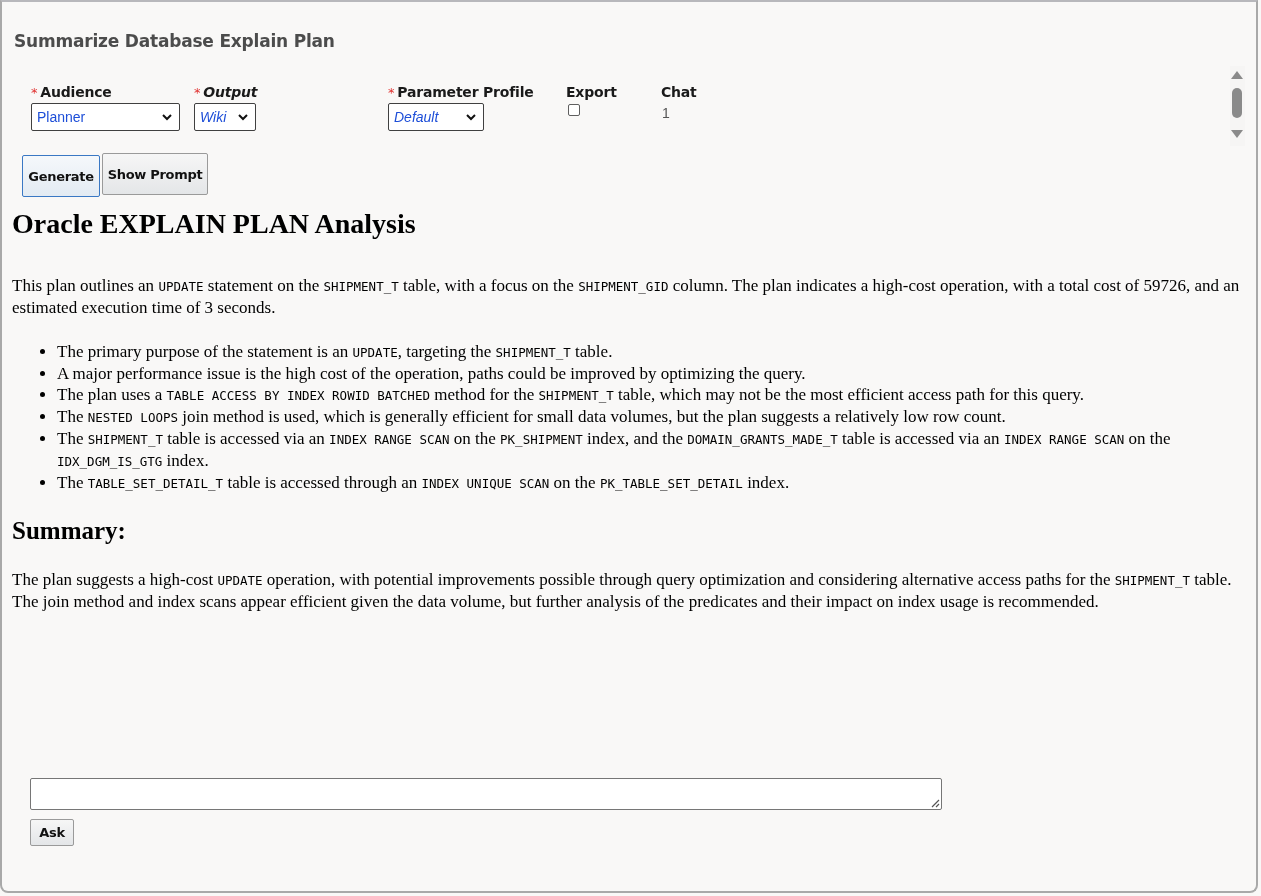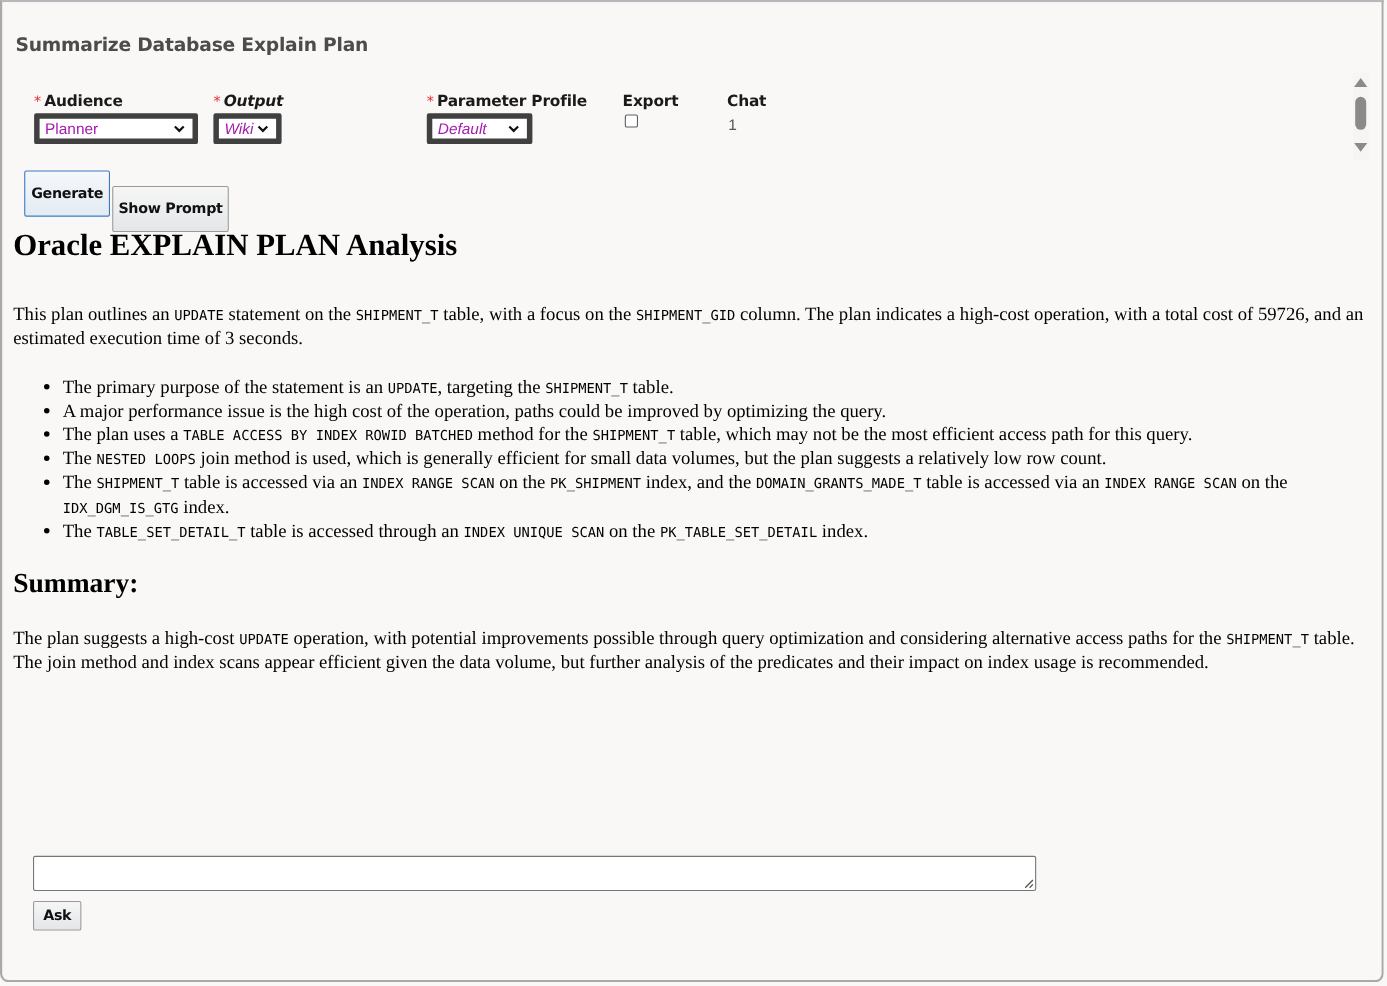--- a/index.html
+++ b/index.html
@@ -23,23 +23,23 @@
   }
   .field { position: absolute; top: 83px; }
   .field-label {
     font-family: "DejaVu Sans", sans-serif; font-size: 14px; font-weight: bold;
     color: #1a1a1a; white-space: nowrap; height: 18px; line-height: 18px;
     letter-spacing: -0.2px;
   }
   .req { color: #e0312f; font-weight: normal; font-size: 13px; margin-right: 3px; }
   .select {
     margin-top: 2px; height: 28px; box-sizing: border-box;
-    border: 5px solid #404040; background: #fff; border-radius: 2px;
+    border: 1px solid #404040; background: #fff; border-radius: 2px;
     display: flex; align-items: center; justify-content: space-between;
-    padding: 0 6px 0 5px; font-size: 14px; color: #a21caf;
+    padding: 0 6px 0 5px; font-size: 14px; color: #1d4ed8;
   }
   .chev { width: 12px; height: 12px; }
   .checkbox {
     margin-top: 3px; width: 12px; height: 12px; border: 1px solid #5f5f5f;
     border-radius: 2px; background: #fff; box-sizing: border-box;
   }
   .chat-val { margin-top: 4px; font-size: 14px; color: #555; padding-left: 1px; }
 
   .scroller { position: absolute; left: 1230px; top: 66px; width: 15px; height: 80px; background: #f6f5f4; }
   .scroller .up { position: absolute; left: 1px; top: 5px; width: 0; height: 0;
@@ -119,21 +119,21 @@
   <div class="chat-val">1</div>
 </div>
 
 <div class="scroller">
   <div class="up"></div>
   <div class="thumb"></div>
   <div class="down"></div>
 </div>
 
 <div class="btn primary" style="left:22px; top:155px; width:78px;">Generate</div>
-<div class="btn" style="left:102px; top:169px; width:106px;">Show Prompt</div>
+<div class="btn" style="left:102px; top:153px; width:106px;">Show Prompt</div>
 
 <div class="content">
   <h1>Oracle EXPLAIN PLAN Analysis</h1>
   <p style="margin-top:31px;"><span>This plan outlines an </span><code>UPDATE</code><span> statement on the </span><code>SHIPMENT_T</code><span> table, with a focus on the </span><code>SHIPMENT_GID</code><span> column. The plan indicates a high-cost operation, with a total cost of 59726, and an estimated execution time of 3 seconds.</span></p>
 
   <ul style="margin-top:23px;">
     <li><span>The primary purpose of the statement is an </span><code>UPDATE</code><span>, targeting the </span><code>SHIPMENT_T</code><span> table.</span></li>
     <li><span>A major performance issue is the high cost of the operation, paths could be improved by optimizing the query.</span></li>
     <li><span>The plan uses a </span><code>TABLE ACCESS BY INDEX ROWID BATCHED</code><span> method for the </span><code>SHIPMENT_T</code><span> table, which may not be the most efficient access path for this query.</span></li>
     <li><span>The </span><code>NESTED LOOPS</code><span> join method is used, which is generally efficient for small data volumes, but the plan suggests a relatively low row count.</span></li>

